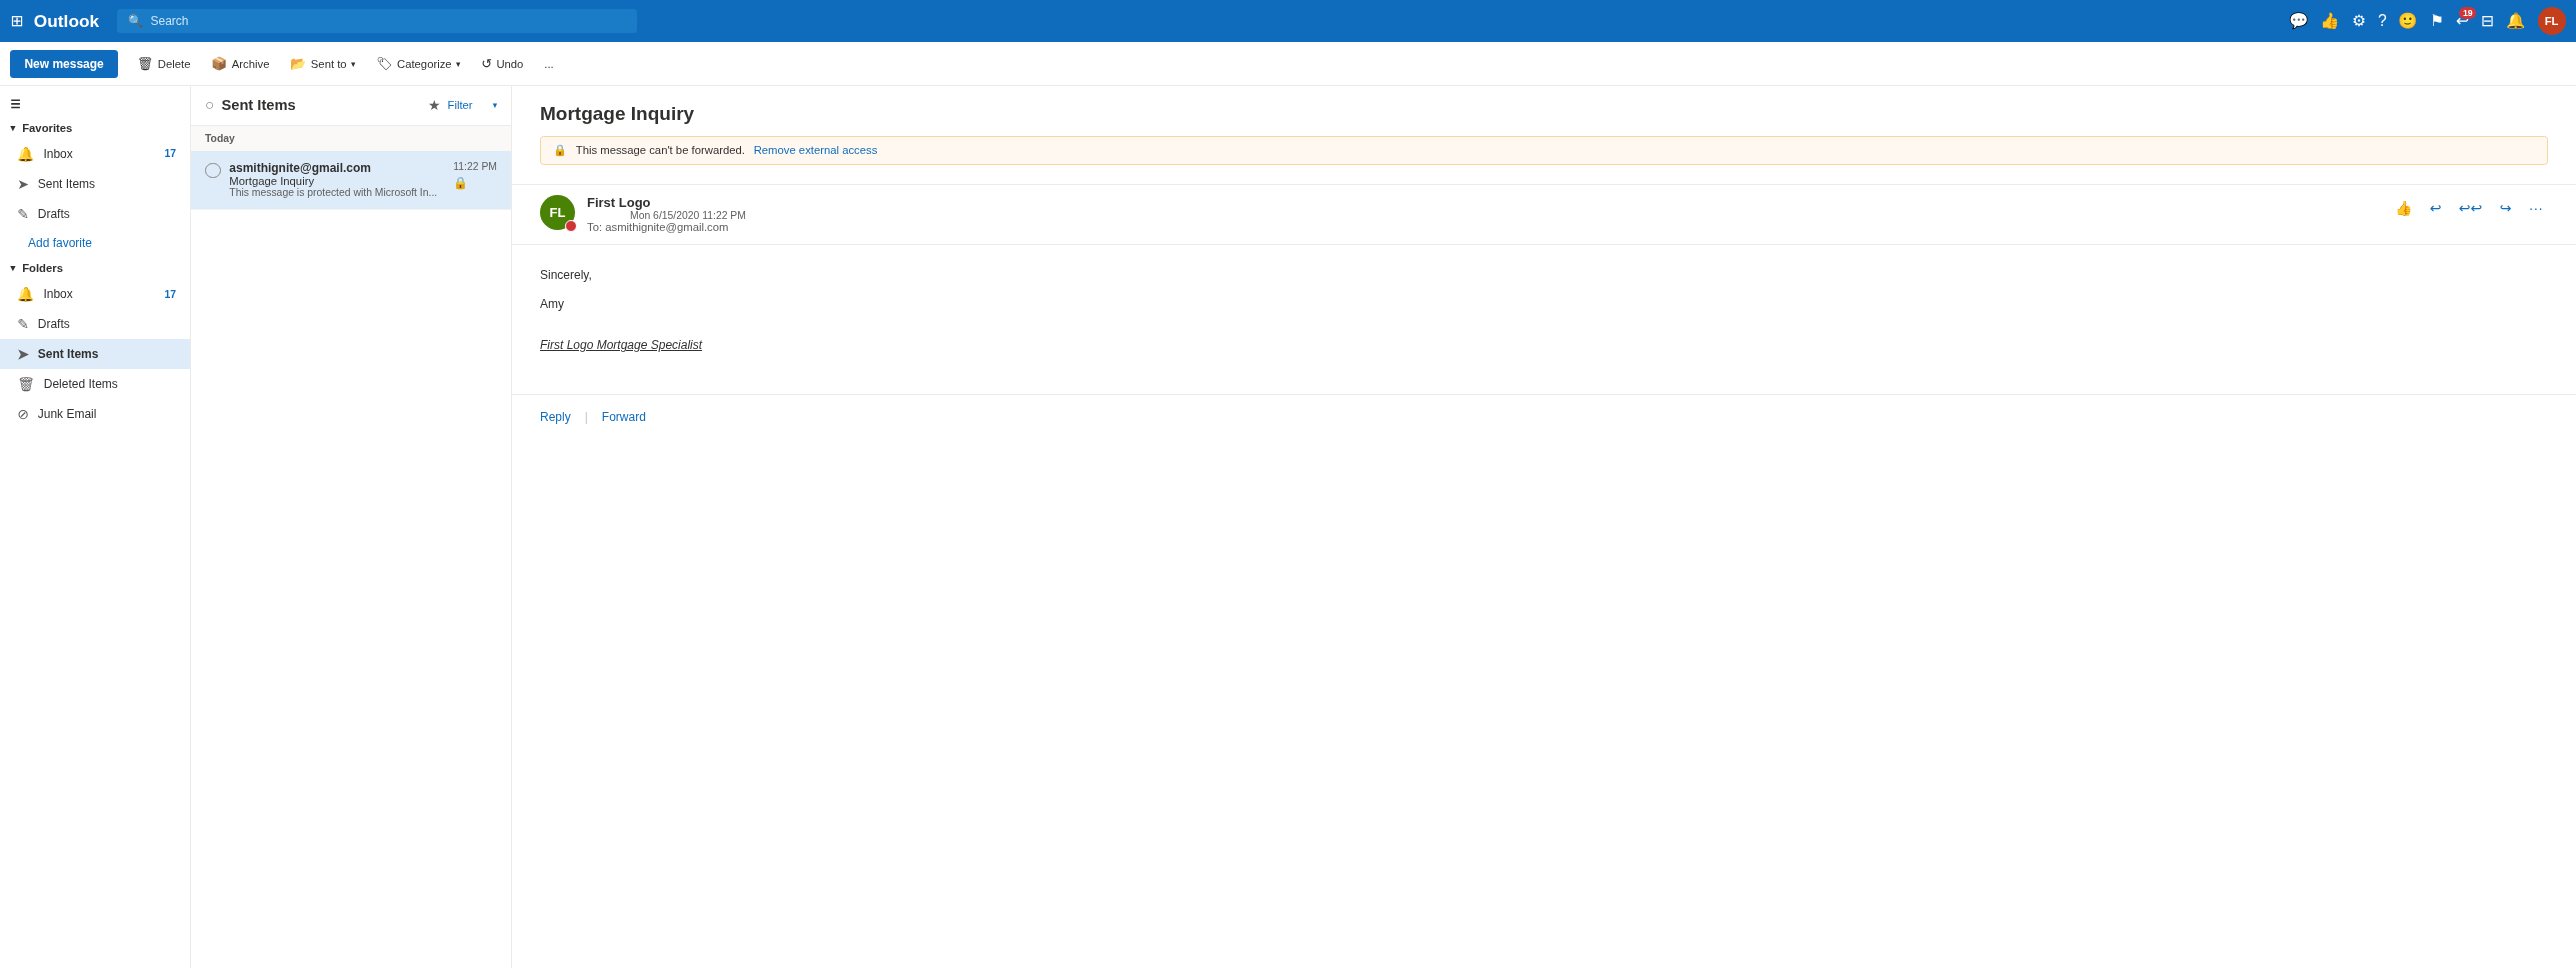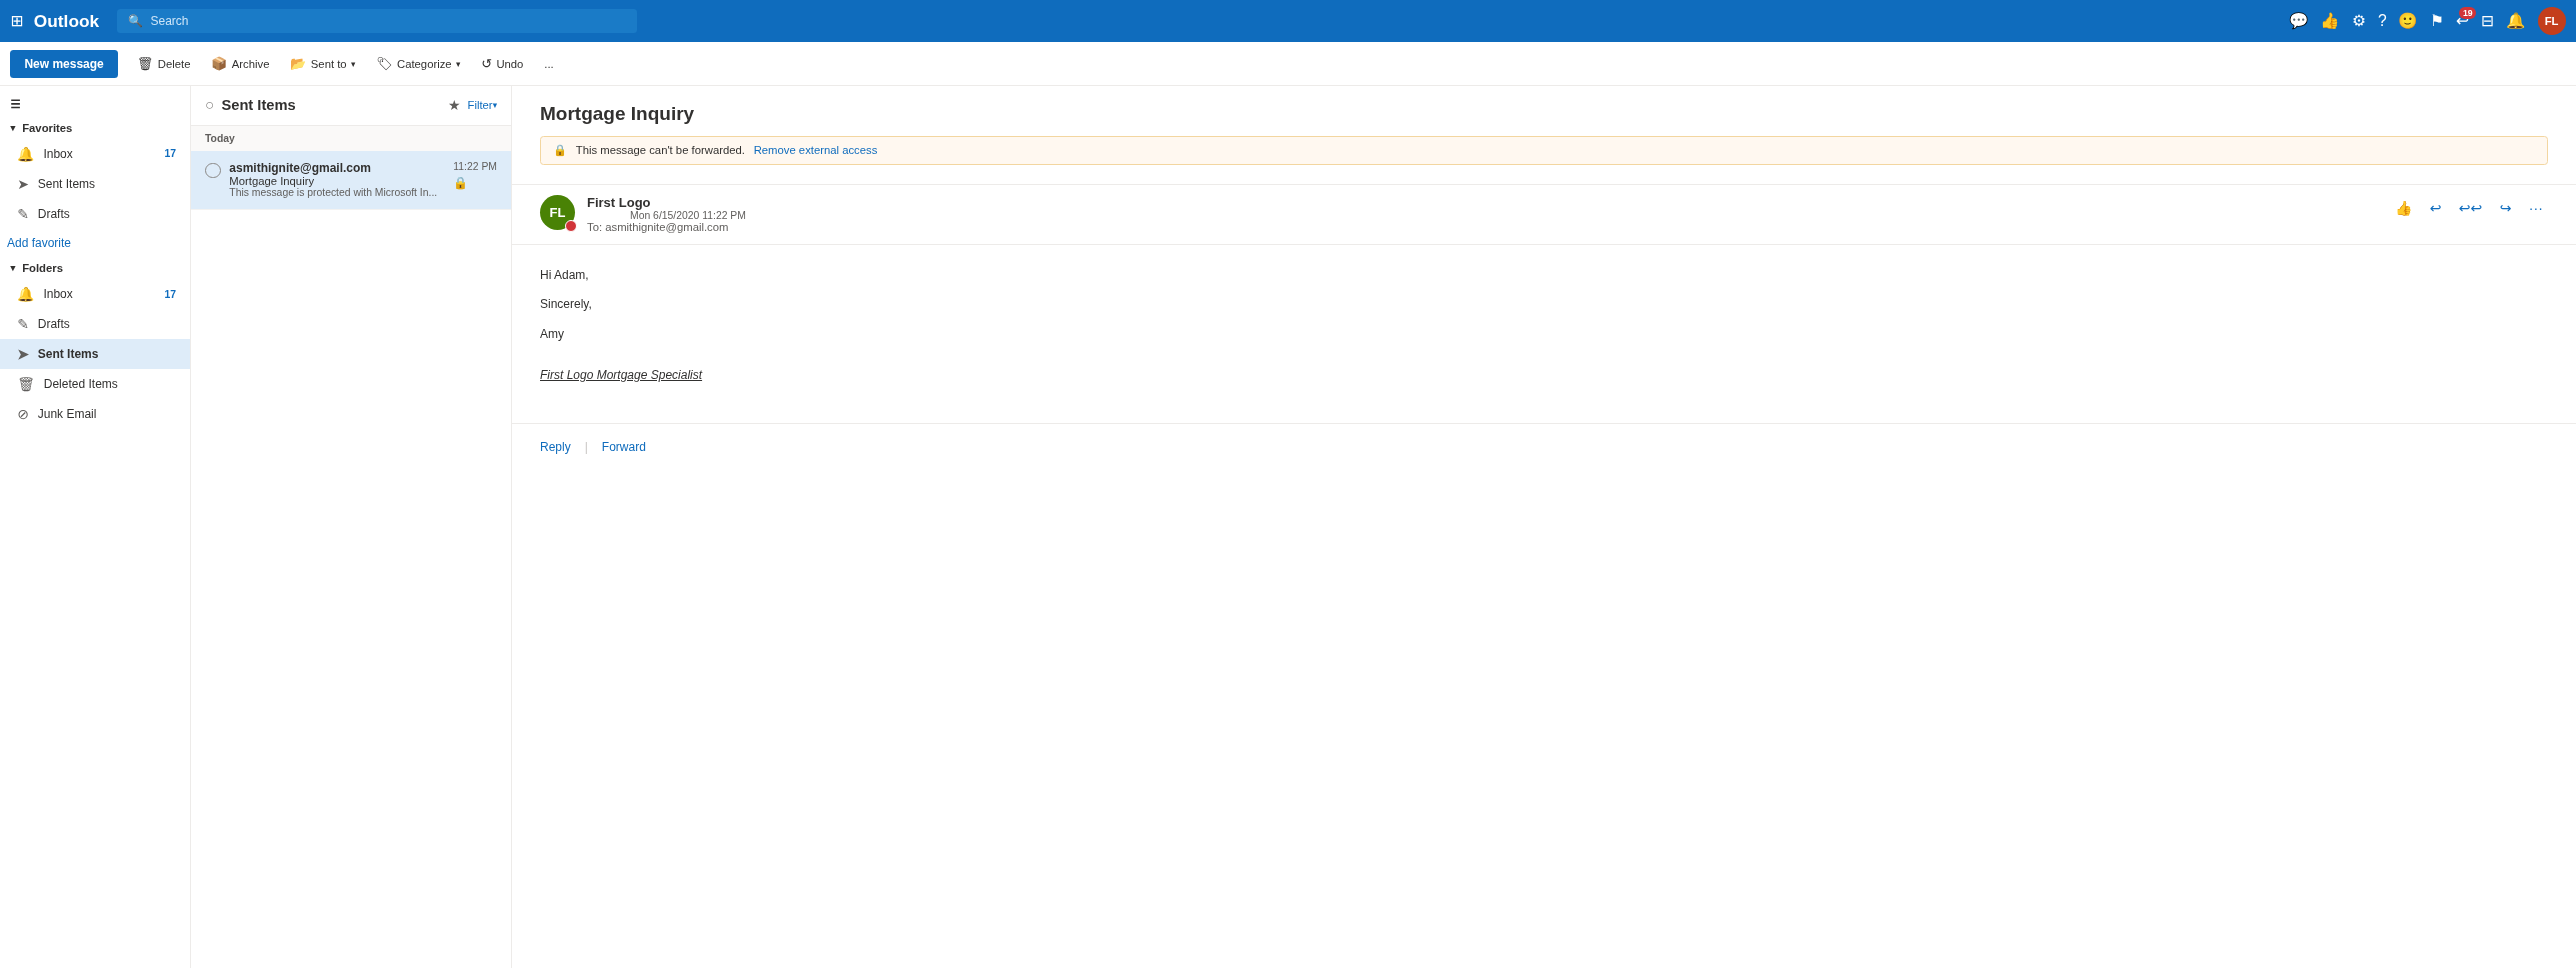--- a/index.html
+++ b/index.html
@@ -76,40 +76,40 @@
       display: flex; align-items: center; gap: 8.7px;
       padding: 7px 14px 7px 17.3px; font-size: 12px; color: #323130;
       cursor: pointer; border-radius: 0;
     }
     .sidebar-item.active { background: #deecf9; font-weight: 600; }
     .sidebar-item .item-icon { font-size: 14px; color: #605e5c; }
     .sidebar-item .badge-count {
       margin-left: auto; font-size: 10.4px; color: #0f6cbd; font-weight: 600;
     }
     .sidebar-add-fav {
-      padding: 7px 14px 7px 7px; font-size: 12px; color: #0f6cbd; cursor: pointer;
+      padding: 7px 14px 7px 28px; font-size: 12px; color: #0f6cbd; cursor: pointer;
     }
 
     
     .msg-list-panel {
       width: 321px; min-width: 321px;
       border-right: 0.9px solid #edebe9; display: flex; flex-direction: column;
       background: #fff;
     }
     .msg-list-header {
       display: flex; align-items: center;
       padding: 10.4px 14px; gap: 7px;
       border-bottom: 0.9px solid #edebe9;
     }
     .msg-list-header .folder-name {
       font-size: 14.7px; font-weight: 600; color: #323130; flex: 1;
     }
     .msg-list-header .star-icon { font-size: 14px; color: #605e5c; }
     .filter-btn {
-      display: flex; align-items: center; gap: 0;
+      display: flex; align-items: center; gap: 20px;
       background: none; border: none; cursor: pointer;
       font-size: 11.3px; color: #0f6cbd; margin-left: auto;
     }
     .msg-group-header {
       padding: 7px 14px; font-size: 10.4px; font-weight: 600;
       color: #605e5c; background: #faf9f8;
     }
     .msg-item {
       display: flex; align-items: flex-start; gap: 8.7px;
       padding: 10.4px 14px; cursor: pointer; border-bottom: 0.9px solid #f3f2f1;
@@ -354,21 +354,20 @@
       <div class="email-actions">
         <button class="email-action-btn">👍</button>
         <button class="email-action-btn">↩</button>
         <button class="email-action-btn">↩↩</button>
         <button class="email-action-btn">↪</button>
         <button class="email-action-btn">···</button>
       </div>
     </div>
 
     <div class="email-body">
-      <p>Hi Adam,</p>
       <p>Sincerely,</p>
       <p>Amy</p>
       <p class="signature">First Logo Mortgage Specialist</p>
     </div>
 
     <div class="email-footer">
       <button class="footer-btn">Reply</button>
       <span class="footer-sep">|</span>
       <button class="footer-btn">Forward</button>
     </div>

